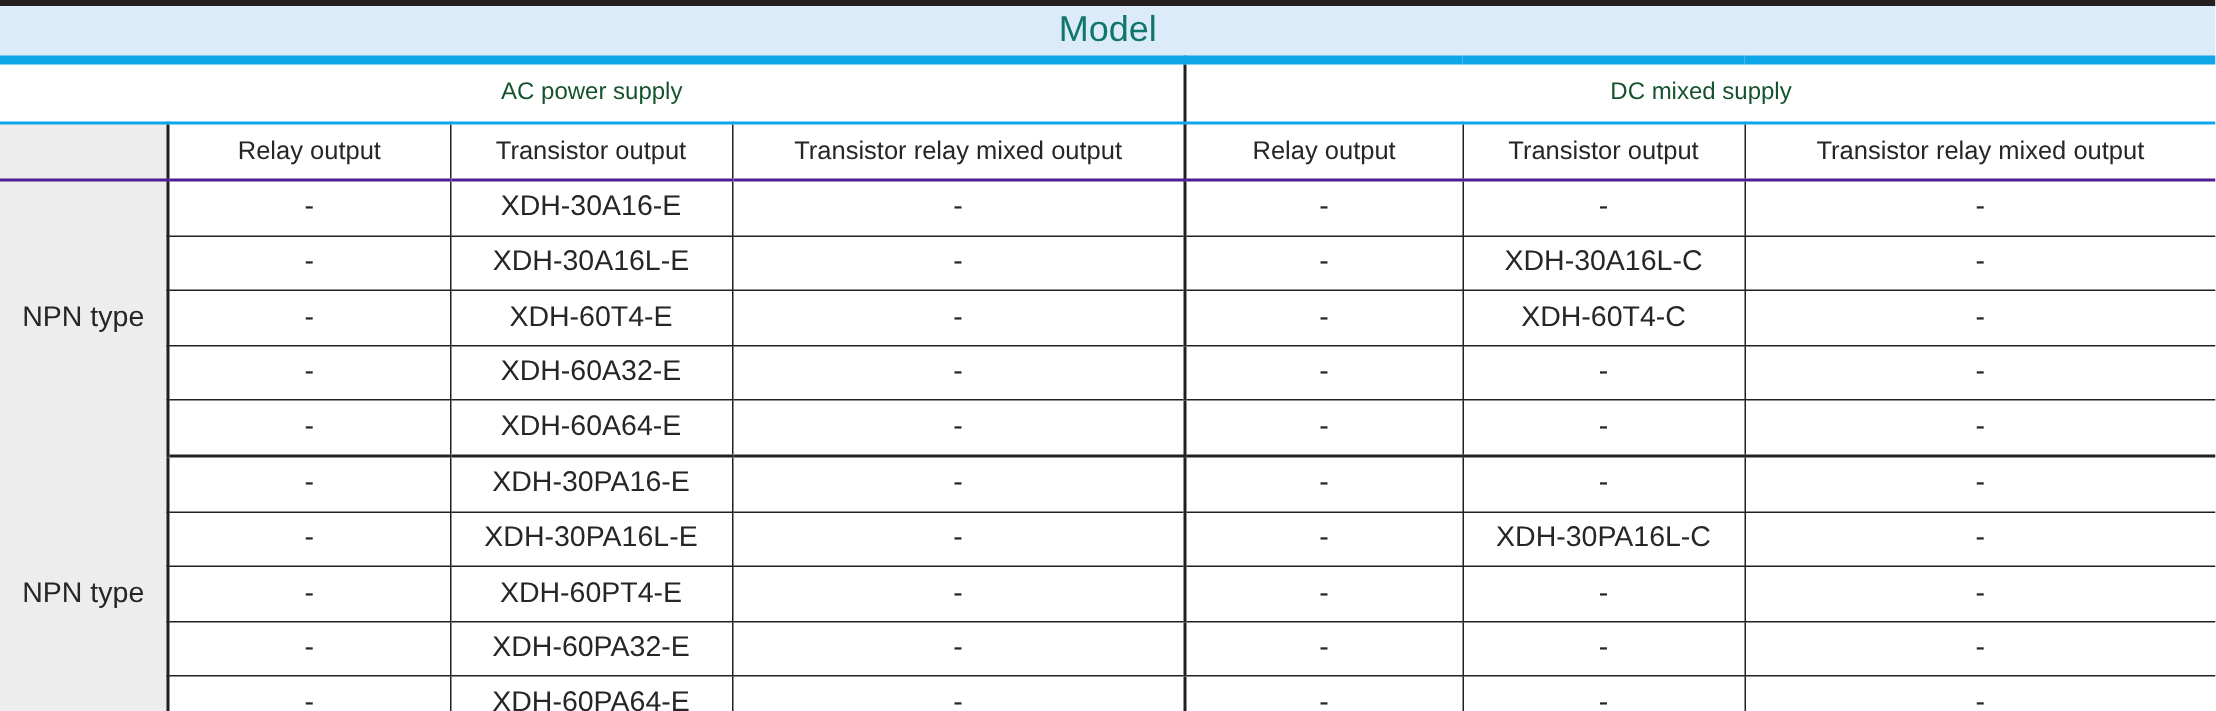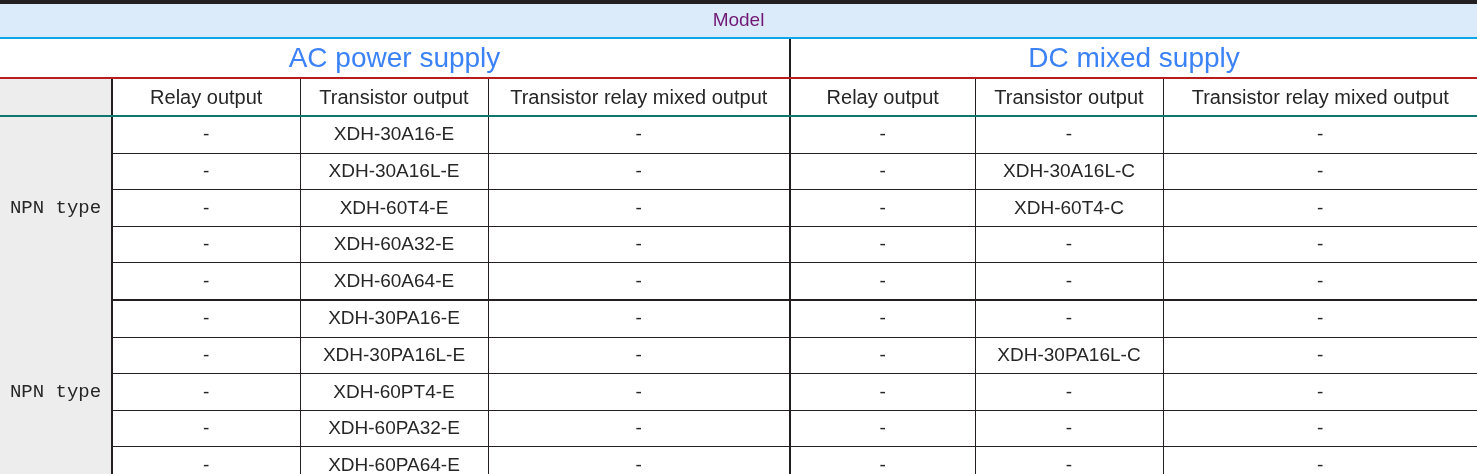--- a/index.html
+++ b/index.html
@@ -37,42 +37,42 @@
     background: #231f20;
     padding: 0;
     line-height: 0;
     font-size: 0;
   }
 
   
   .model-band td {
     height: 33px;
     background: #dcebf9;
-    color: #701a75;
-    font-size: 19px;
-    border-bottom: 2px solid #0ea5e9;
+    color: #0f766e;
+    font-size: 24px;
+    border-bottom: 6px solid #0ea5e9;
   }
 
   
   .supply-band td {
     height: 38px;
-    color: #3b82f6;
-    font-size: 28px;
-    border-bottom: 2px solid #b91c1c;
+    color: #14532d;
+    font-size: 16px;
+    border-bottom: 2px solid #0ea5e9;
   }
   .supply-band td.ac-cell {
     border-right: 2px solid #231f20;
   }
 
   
   .col-head td {
     height: 36px;
-    border-bottom: 2px solid #0f766e;
+    border-bottom: 2px solid #4c1d95;
     border-right: 1.5px solid #231f20;
-    font-size: 20px;
+    font-size: 17px;
   }
   .col-head td.corner {
     background: #ededed;
     border-right: 2px solid #231f20;
   }
   .col-head td.last-col {
     border-right: none;
   }
   .col-head td.group-end {
     border-right: 2px solid #231f20;
@@ -83,21 +83,20 @@
     height: 35.6px;
     border-bottom: 1.2px solid #231f20;
     border-right: 1.5px solid #231f20;
     font-size: 19px;
   }
   .data-row td.rowlabel {
     background: #ededed;
     border-right: 2px solid #231f20;
     border-bottom: none;
     font-size: 19px;
-    font-family: Liberation Mono, monospace;
   }
   .data-row td.group-end {
     border-right: 2px solid #231f20;
   }
   .data-row td.last-col {
     border-right: none;
   }
   .data-row.section-end td {
     border-bottom: 2px solid #231f20;
   }

